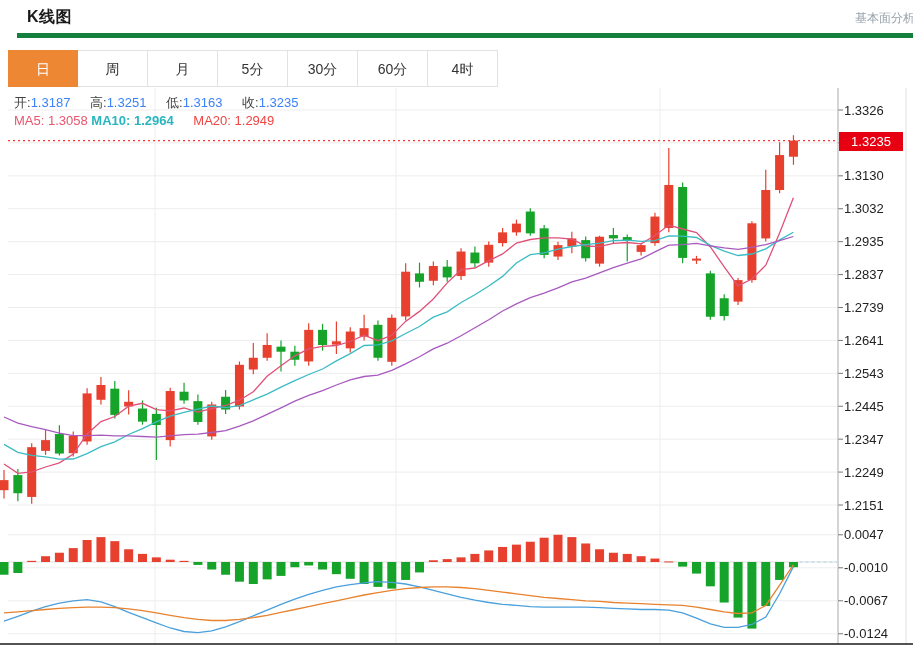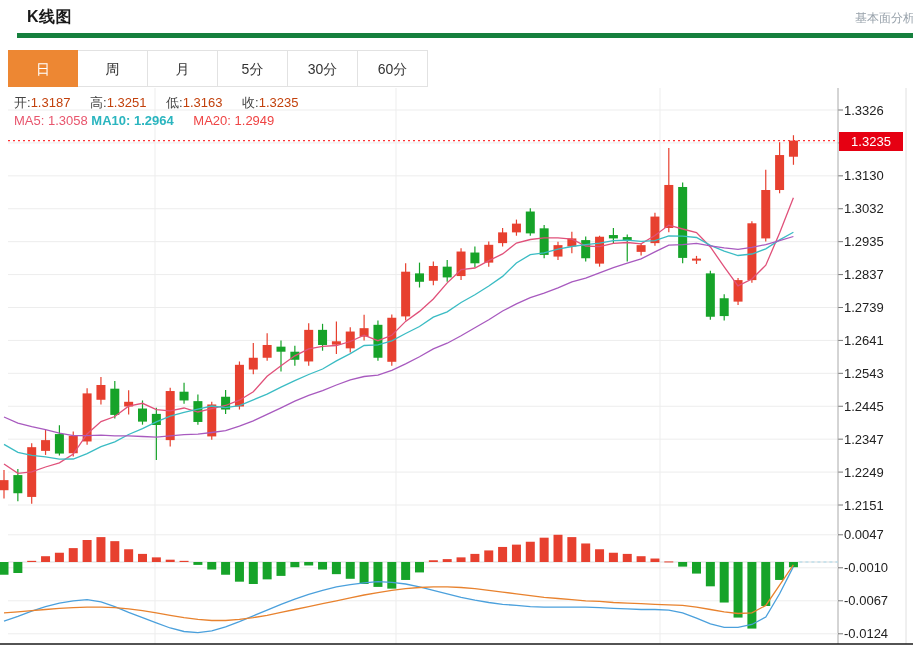--- a/index.html
+++ b/index.html
@@ -9,21 +9,21 @@
   .hdr{position:absolute;left:17px;top:0;width:913px;height:33px;border-bottom:5px solid #15803d;z-index:3;background:#fff;}
   .hdr .title{position:absolute;left:10px;top:7px;font-size:16px;font-weight:bold;color:#1a1a1a;letter-spacing:.5px;}
   .hdr .link{position:absolute;right:8px;top:10px;font-size:12px;color:#98a2ab;cursor:pointer;}
   .tabbar{position:absolute;left:8px;top:50px;display:flex;z-index:3;}
   .tab{width:70px;height:37px;line-height:37px;text-align:center;font-size:14px;color:#333;
     background:#fff;border:1px solid #e2e2e2;border-left:none;box-sizing:border-box;cursor:pointer;}
   .tab:first-child{border-left:1px solid #e2e2e2;}
   .tab.active{background:#ed8733;border-color:#ed8733;color:#fff;}
   .legend1{position:absolute;left:14px;top:94px;font-size:13px;z-index:3;white-space:nowrap;}
   .legend1 .lb{color:#444;}
-  .legend1 .vl{color:#c2410c;margin-right:16px;text-align:right;}
+  .legend1 .vl{color:#3b82f6;margin-right:16px;text-align:right;}
   .legend2{position:absolute;left:14px;top:113px;font-size:13px;z-index:3;white-space:nowrap;}
   .legend2 .ma5{color:#e8556d;margin-right:0;}
   .legend2 .ma10{color:#2ab5bf;margin-right:16px;font-weight:bold;}
   .legend2 .ma20{color:#ef4444;}
   .legend3{position:absolute;left:14px;top:523px;font-size:13px;z-index:3;white-space:nowrap;}
   .legend3 .macd{color:#e03e3e;margin-right:16px;}
   .legend3 .diff{color:#3e8ede;margin-right:16px;}
   .legend3 .dea{color:#e8792e;}
   .badge{position:absolute;left:839px;top:132px;width:64px;height:19px;line-height:19px;
     background:#e60012;color:#fff;font-size:13px;text-align:center;z-index:3;}
@@ -278,20 +278,21 @@
     <div class="link">基本面分析&gt;</div>
   </div>
 
   <div class="tabbar">
       <div class="tab active">日</div>
       <div class="tab">周</div>
       <div class="tab">月</div>
       <div class="tab">5分</div>
       <div class="tab">30分</div>
       <div class="tab">60分</div>
+      <div class="tab">4时</div>
     </div>
 
   <div class="legend1">
     <span class="lb">开:</span><span class="vl">1.3187</span>
     <span class="lb">高:</span><span class="vl">1.3251</span>
     <span class="lb">低:</span><span class="vl">1.3163</span>
     <span class="lb">收:</span><span class="vl">1.3235</span>
   </div>
 
   <div class="legend2">

